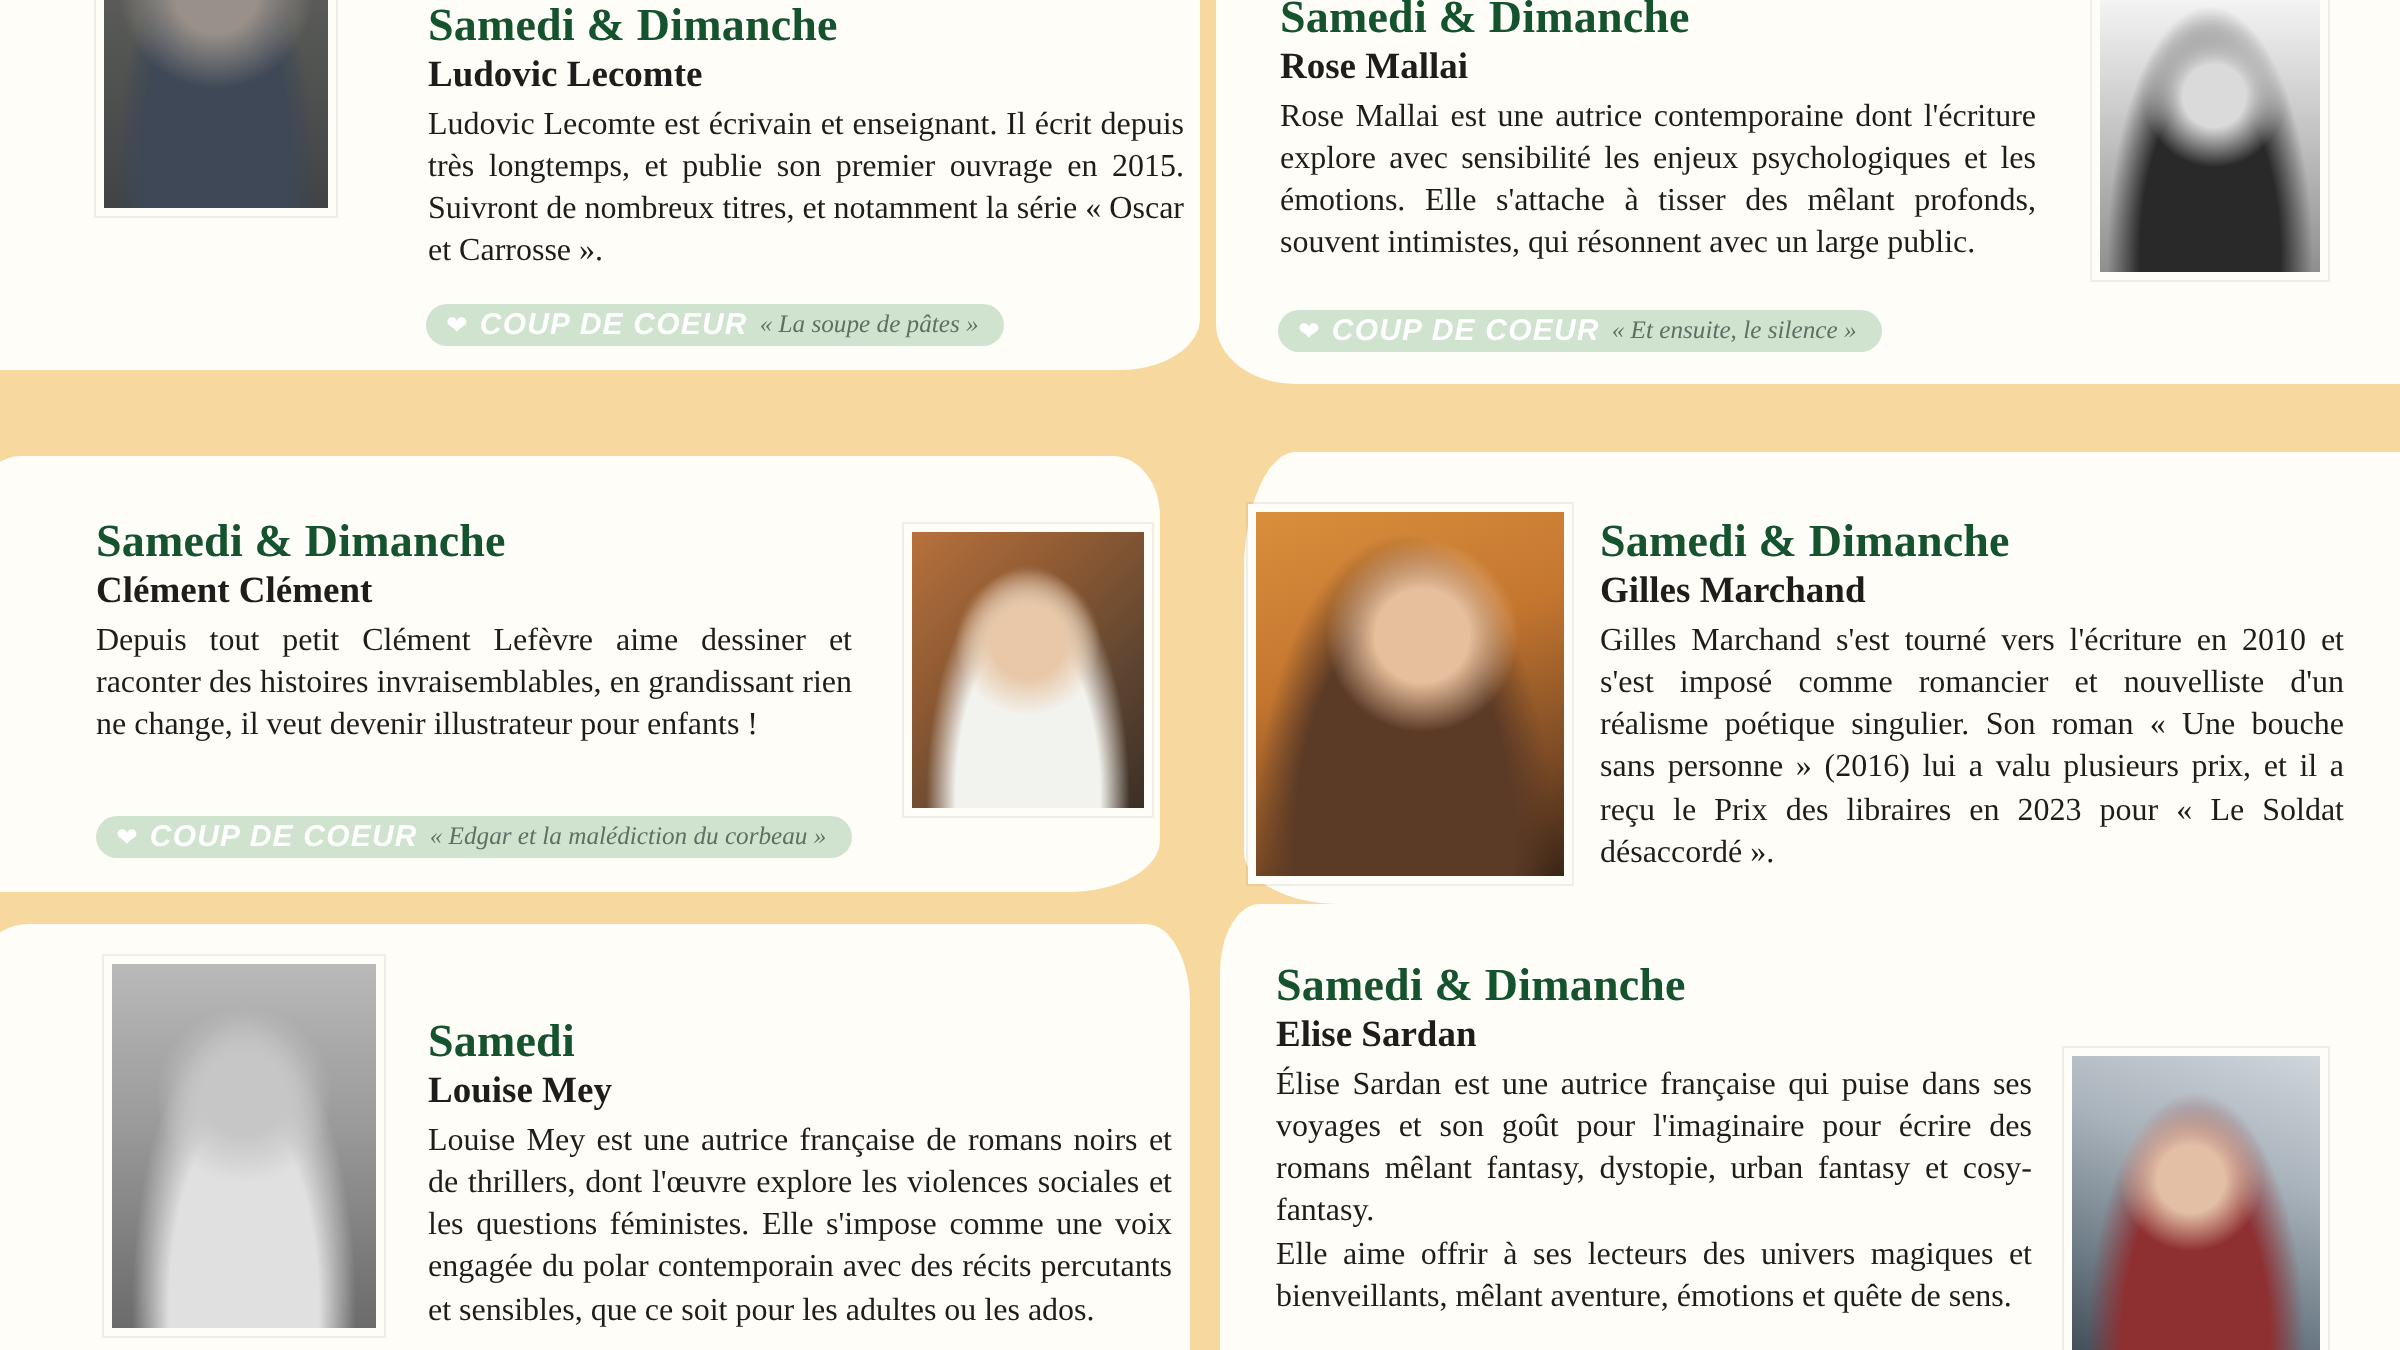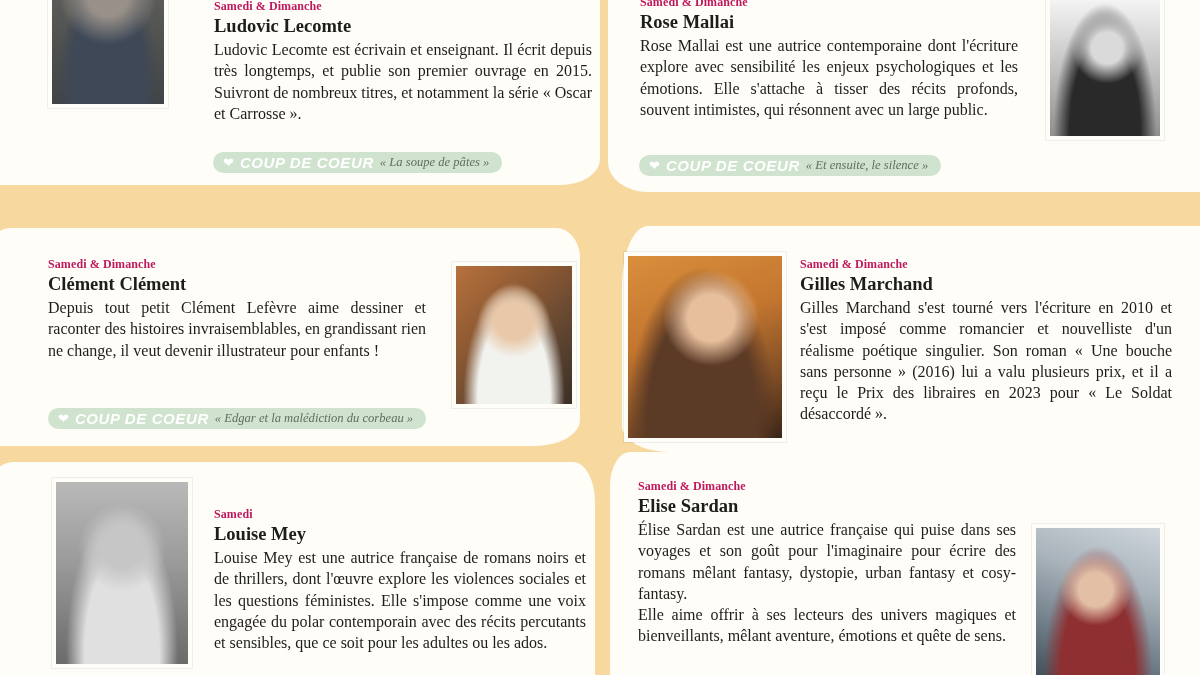--- a/index.html
+++ b/index.html
@@ -32,23 +32,23 @@
         border-radius: 34px 22px 0 0 / 48px 40px 0 0; }
   .p6 { left: 610px;  top: 452px;  width: 622px;  height: 260px;
         border-radius: 20px 30px 0 0 / 34px 52px 0 0; }
 
   .content { position: relative; z-index: 3; }
 
   
   .card { position: absolute; }
 
   .day {
-    color: #be185d;
+    color: #14532d;
     font-weight: bold;
-    font-size: 12px;
+    font-size: 23px;
     letter-spacing: 0.1px;
     line-height: 1.15;
     margin: 0 0 1px 0;
   }
   .name {
     color: #1d1d1b;
     font-weight: bold;
     font-size: 18.5px;
     line-height: 1.2;
     margin: 0 0 2px 0;
@@ -177,21 +177,21 @@
     <span class="cc-label">Coup de coeur</span>
     <span class="cc-title">« La soupe de pâtes »</span>
   </div>
 
   <div class="photo ph-rose" style="left:1046px; top:-10px; width:118px; height:150px;">
     <div class="ph-inner"></div>
   </div>
   <div class="card clip-top" style="left:640px; top:-4px; width:378px; height:150px;">
     <div class="day">Samedi &amp; Dimanche</div>
     <div class="name">Rose Mallai</div>
-    <div class="bio">Rose Mallai est une autrice contemporaine dont l'écriture explore avec sensibilité les enjeux psychologiques et les émotions. Elle s'attache à tisser des récits profonds, souvent intimistes, qui résonnent avec un large public.</div>
+    <div class="bio">Rose Mallai est une autrice contemporaine dont l'écriture explore avec sensibilité les enjeux psychologiques et les émotions. Elle s'attache à tisser des mêlant profonds, souvent intimistes, qui résonnent avec un large public.</div>
   </div>
   <div class="coup" style="left:639px; top:155px;">
     <span class="heart">❤</span>
     <span class="cc-label">Coup de coeur</span>
     <span class="cc-title">« Et ensuite, le silence »</span>
   </div>
 
   <div class="card" style="left:48px; top:258px; width:378px;">
     <div class="day">Samedi &amp; Dimanche</div>
     <div class="name">Clément Clément</div>

